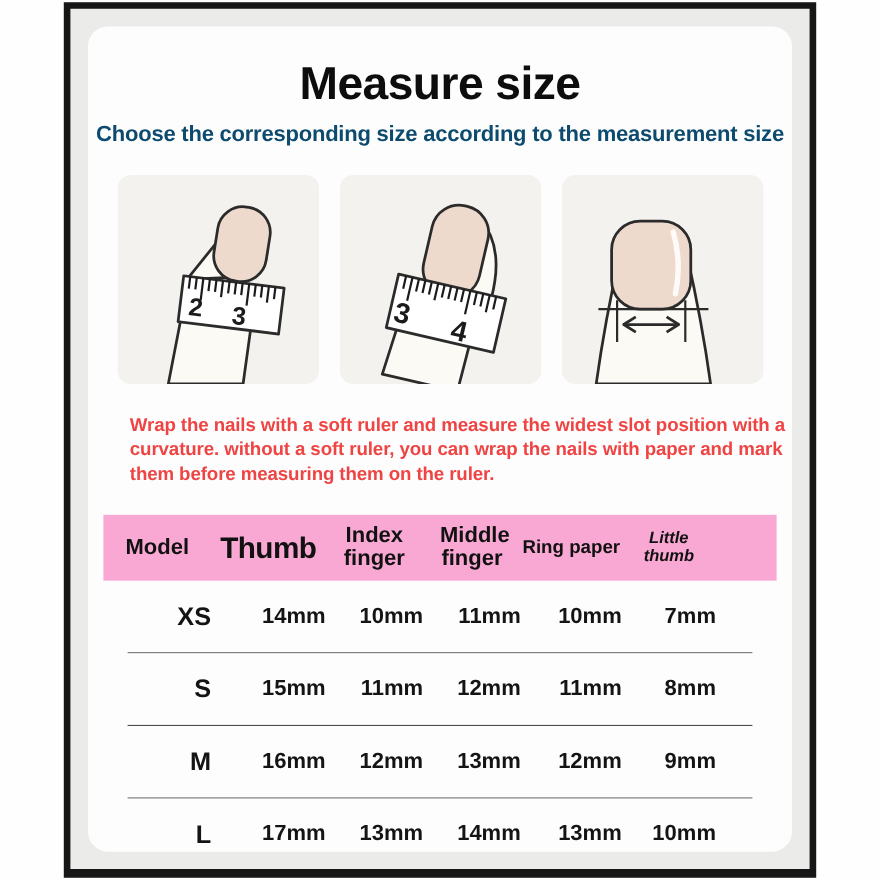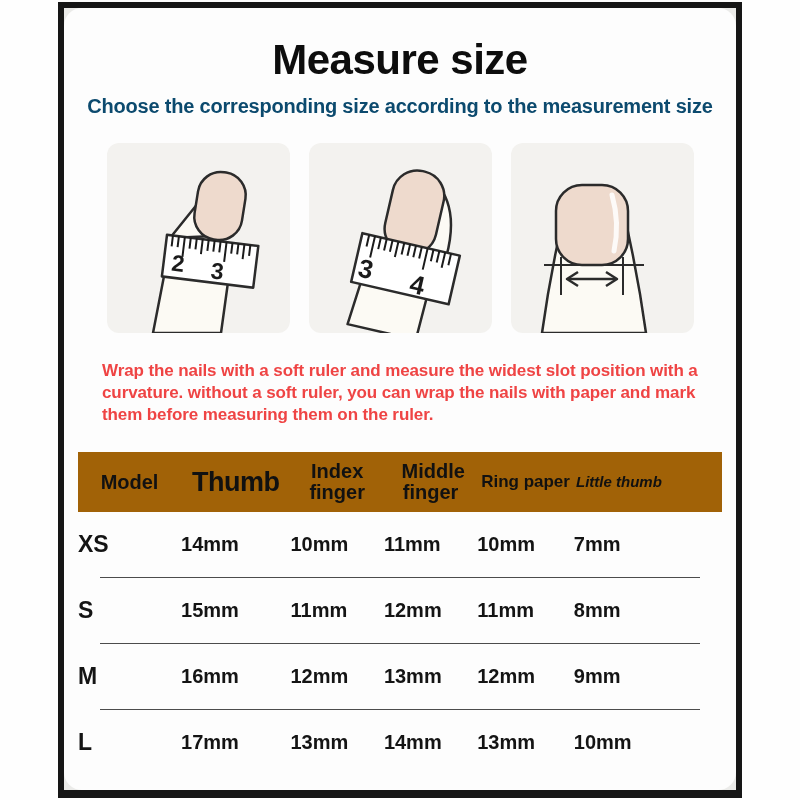--- a/index.html
+++ b/index.html
@@ -3,21 +3,21 @@
 <meta charset="utf-8">
 <style>
   * { margin:0; padding:0; box-sizing:border-box; }
   html,body { width:800px; height:800px; background:#ffffff; overflow:hidden;
               font-family:"Liberation Sans","DejaVu Sans",sans-serif; color:#111; }
 
   .stage { position:relative; width:800px; height:800px; background:#fefefe; }
 
   .frame { position:absolute; left:58px; top:2px; width:684px; height:796px;
            border:6px solid #161616; border-bottom-width:8px;
-           background:#ebebe9; padding:0; }
+           background:#ebebe9; padding:16px; }
 
   .card { width:100%; height:100%; background:#fdfdfd; border-radius:18px;
           overflow:hidden; padding-top:30px; }
 
   .title { text-align:center; font-size:42px; font-weight:bold; letter-spacing:-0.5px;
            line-height:44px; color:#0d0d0d; }
   .subtitle { text-align:center; font-size:20px; font-weight:bold; margin-top:13px;
               letter-spacing:-0.2px; white-space:nowrap; color:#0c4a6e; }
 
   .panels { display:flex; justify-content:center; gap:19px; margin-top:25px; }
@@ -25,32 +25,32 @@
   .panel svg { display:block; width:183px; height:190px; }
   .panel svg text { font-family:"Liberation Sans","DejaVu Sans",sans-serif;
                     font-weight:bold; fill:#1b1b1b; }
 
   .instruction { margin:27px 40px 0 38px; width:612px; font-size:17px; font-weight:bold;
                  line-height:22px; letter-spacing:-0.1px; color:#ef4444; }
 
   .size-table { margin:26px 14px 0 14px; }
   .t-grid { display:grid; grid-template-columns:16% 17% 14.5% 14.5% 15% 14%;
             align-items:center; }
-  .t-head { background:#a16207; height:60px; }
+  .t-head { background:#f9a8d4; height:60px; }
   .t-head > div { text-align:center; font-weight:bold; line-height:1.05; }
   .h-model { font-size:20px; }
   .h-thumb { font-size:27px; letter-spacing:-0.5px; }
   .h-index { font-size:20px; }
   .h-middle { font-size:20px; }
   .h-middle span { display:inline-block; width:58px; }
   .h-ring { font-size:17px; }
   .h-little { font-size:15px;font-style:italic; }
 
   .t-row { height:65px; background:#fdfdfd; }
-  .t-row > div { text-align:left; font-weight:bold; font-size:20px; color:#141414; }
+  .t-row > div { text-align:right; font-weight:bold; font-size:20px; color:#141414; }
   .t-row .model { font-size:23px; }
   .divider { height:0; border-top:1.5px solid #4c4c4c; margin:0 22px; }
 </style>
 </head>
 <body>
 
 <div class="stage">
   <div class="frame">
     <div class="card">
 

